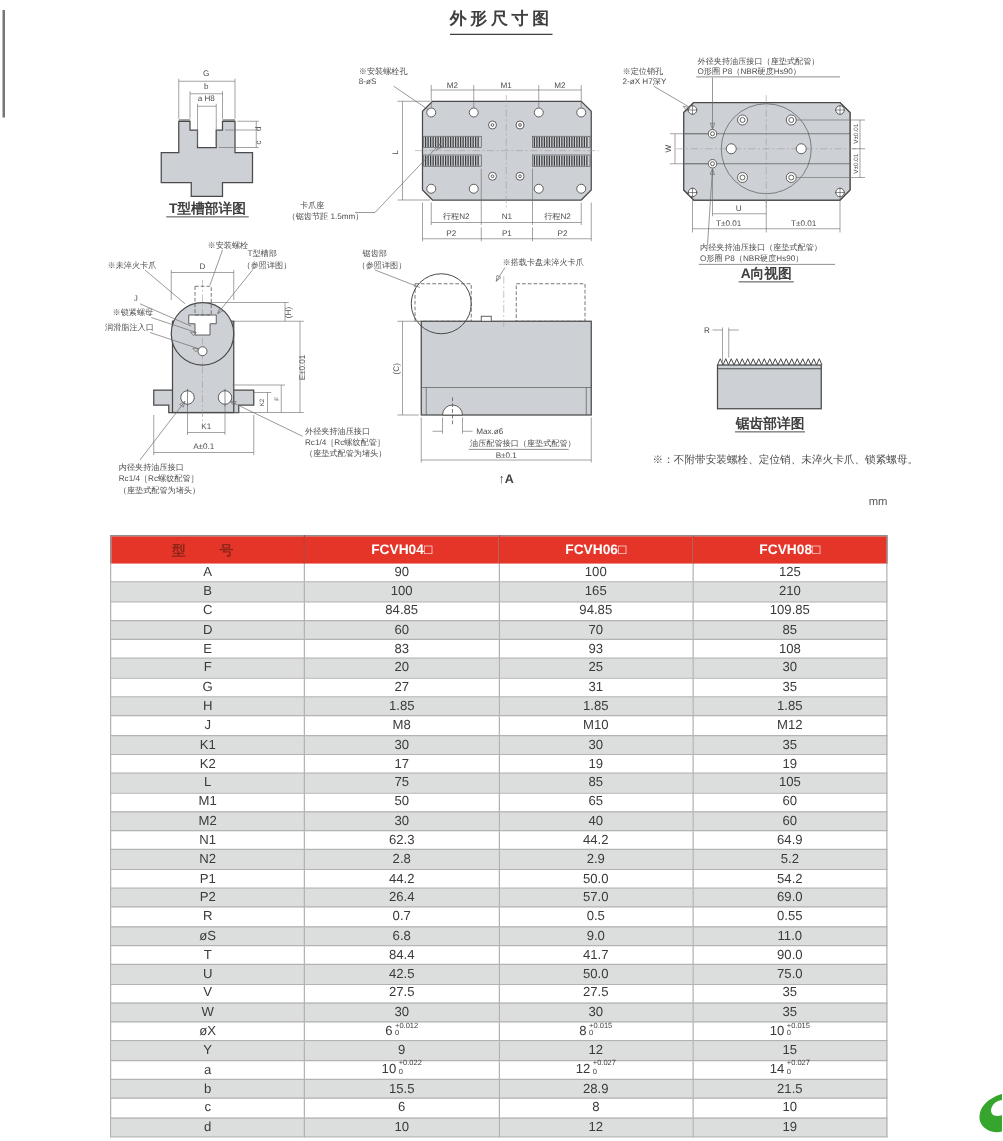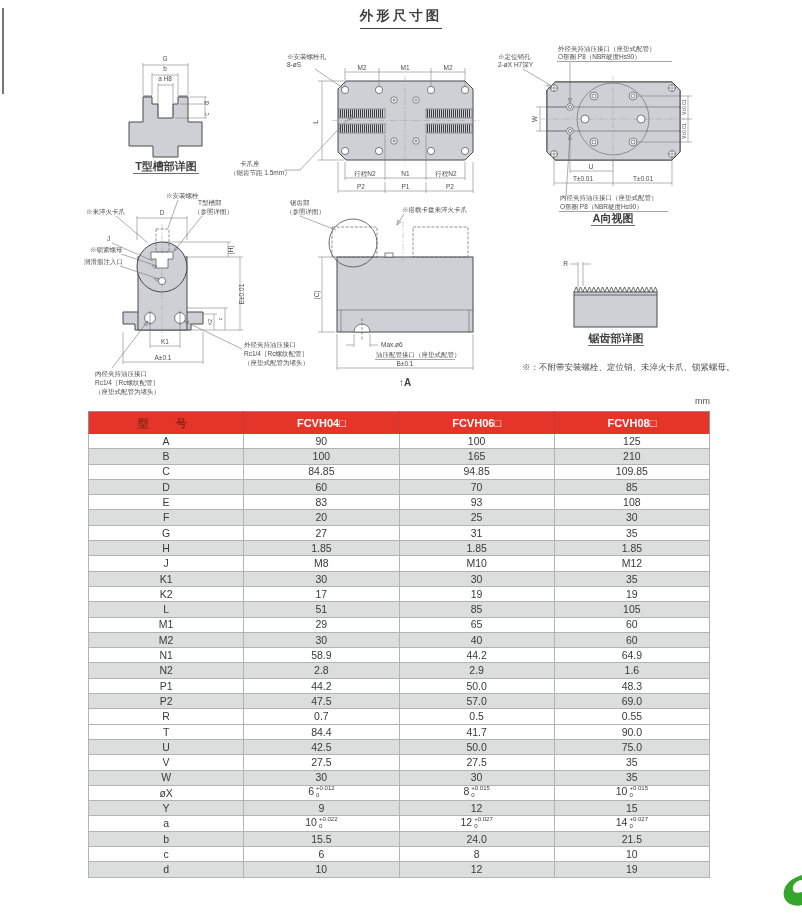--- a/index.html
+++ b/index.html
@@ -24,21 +24,21 @@
   .ser{stroke:#3d3d3d;stroke-dasharray:1,1;fill:none;}
   text.t{font:6.5px "Liberation Sans",sans-serif;fill:#4d4d4d;}
   text.ts{font:5px "Liberation Sans",sans-serif;fill:#4d4d4d;}
   text.tc{text-anchor:middle;}
   text.te{text-anchor:end;}
   text.cap{font:bold 11px "Liberation Sans",sans-serif;fill:#3f3f3f;text-anchor:middle;}
   text.note{font:8.5px "Liberation Sans",sans-serif;fill:#4a4a4a;}
   text.unit{font:9px "Liberation Sans",sans-serif;fill:#555;text-anchor:end;}
   text.va{font:bold 10px "Liberation Sans",sans-serif;fill:#3f3f3f;text-anchor:middle;}
   
-  #table-wrap{position:absolute;left:88px;top:411px;width:622px;}
+  #table-wrap{position:absolute;left:88px;top:428px;width:622px;}
   table{width:100%;border-collapse:collapse;table-layout:fixed;}
   th{background:var(--header-red,#e43528);color:#fff;font-size:11px;font-weight:bold;
      height:20px;border-right:1px solid #b8453a;text-align:center;}
   th:last-child{border-right:none;}
   th.c0{color:var(--header-label,#8e2517);letter-spacing:8px;}
   td{height:14.3px;line-height:1;text-align:center;font-size:10.5px;color:#3a3a3a;
      border:1px solid #b3b3b3;border-top:none;padding:0;background:#fff;}
   table{border:1px solid #8f8f8f;}
   tr.alt td{background:var(--row-alt,#dcdddd);}
   .tolwrap{display:inline-flex;flex-direction:column;font-size:6px;line-height:1.1;
@@ -367,65 +367,71 @@
             <td>35</td>
           </tr>
           <tr>
             <td>K2</td>
             <td>17</td>
             <td>19</td>
             <td>19</td>
           </tr>
           <tr class="alt">
             <td>L</td>
-            <td>51</td>
+            <td>75</td>
             <td>85</td>
             <td>105</td>
           </tr>
           <tr>
             <td>M1</td>
-            <td>29</td>
+            <td>50</td>
             <td>65</td>
             <td>60</td>
           </tr>
           <tr class="alt">
             <td>M2</td>
             <td>30</td>
             <td>40</td>
             <td>60</td>
           </tr>
           <tr>
             <td>N1</td>
-            <td>58.9</td>
+            <td>62.3</td>
             <td>44.2</td>
             <td>64.9</td>
           </tr>
           <tr class="alt">
             <td>N2</td>
             <td>2.8</td>
             <td>2.9</td>
-            <td>1.6</td>
+            <td>5.2</td>
           </tr>
           <tr>
             <td>P1</td>
             <td>44.2</td>
             <td>50.0</td>
-            <td>48.3</td>
+            <td>54.2</td>
           </tr>
           <tr class="alt">
             <td>P2</td>
-            <td>47.5</td>
+            <td>26.4</td>
             <td>57.0</td>
             <td>69.0</td>
           </tr>
           <tr>
             <td>R</td>
             <td>0.7</td>
             <td>0.5</td>
             <td>0.55</td>
+          </tr>
+          <tr class="alt">
+            <td>øS</td>
+            <td>6.8</td>
+            <td>9.0</td>
+            <td>11.0</td>
           </tr>
           <tr>
             <td>T</td>
             <td>84.4</td>
             <td>41.7</td>
             <td>90.0</td>
           </tr>
           <tr class="alt">
             <td>U</td>
             <td>42.5</td>
@@ -476,21 +482,21 @@
                 <span>0</span>
               </span></td>
             <td><span>14</span><span class="tolwrap">
                 <span>+0.027</span>
                 <span>0</span>
               </span></td>
           </tr>
           <tr class="alt">
             <td>b</td>
             <td>15.5</td>
-            <td>24.0</td>
+            <td>28.9</td>
             <td>21.5</td>
           </tr>
           <tr>
             <td>c</td>
             <td>6</td>
             <td>8</td>
             <td>10</td>
           </tr>
           <tr class="alt">
             <td>d</td>

